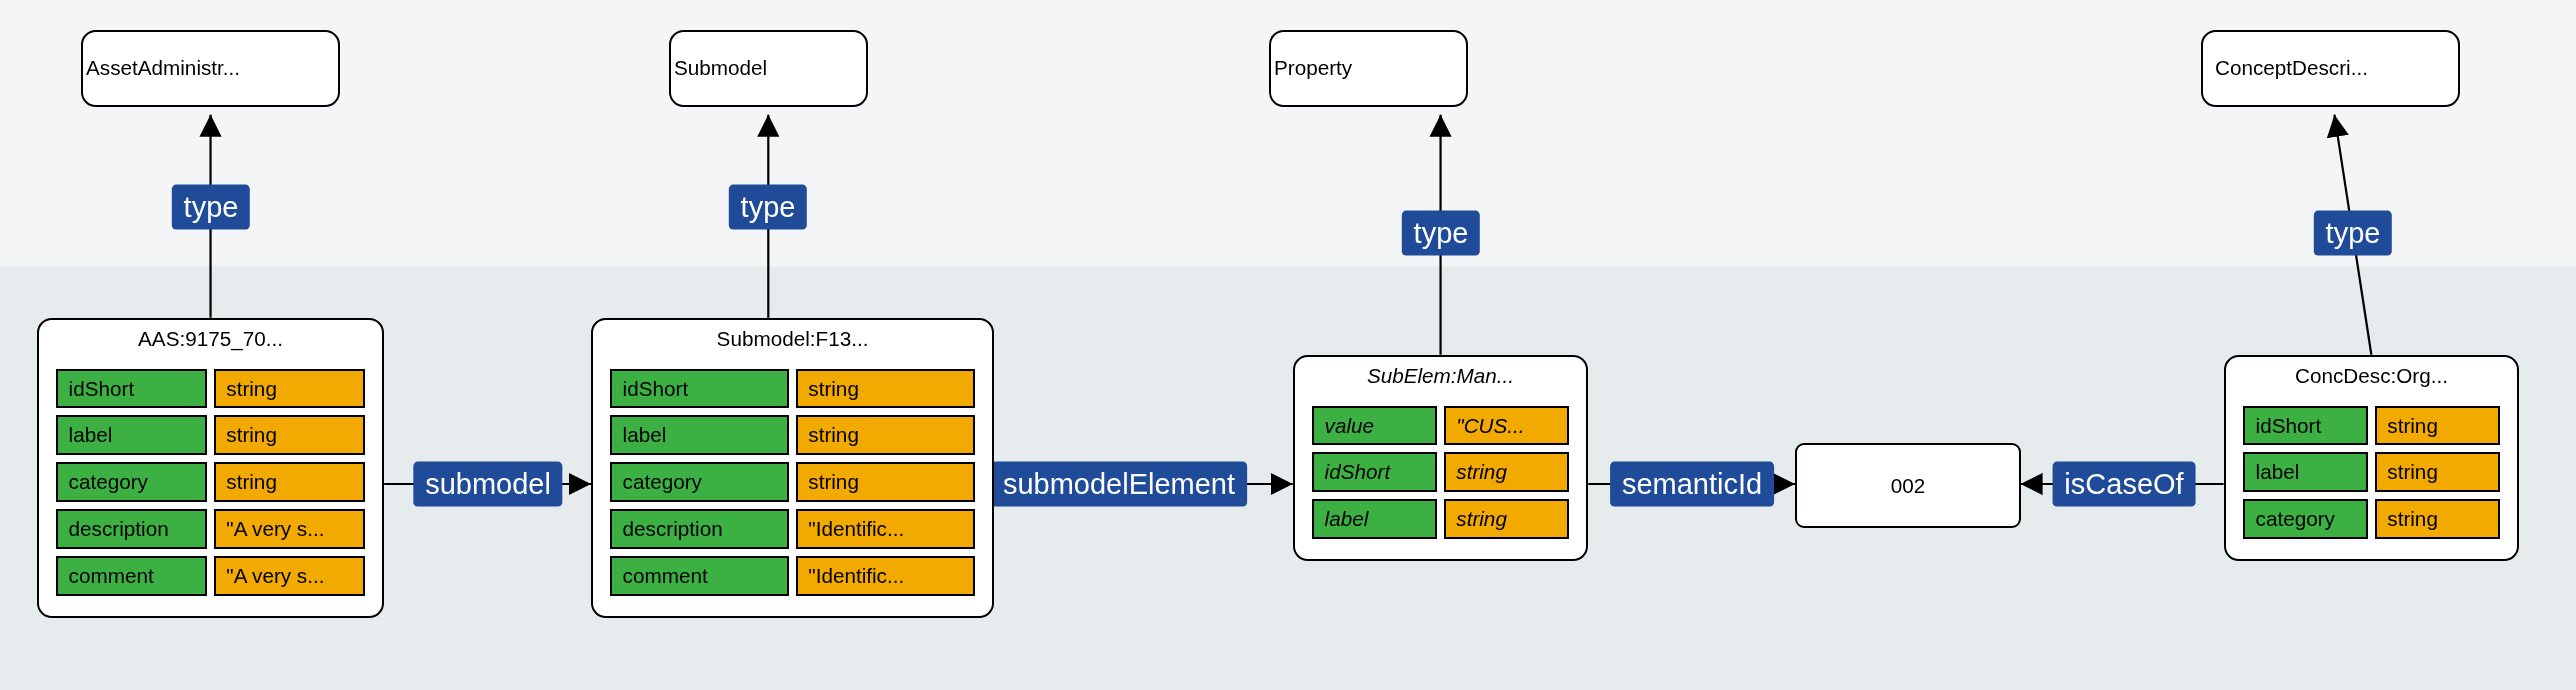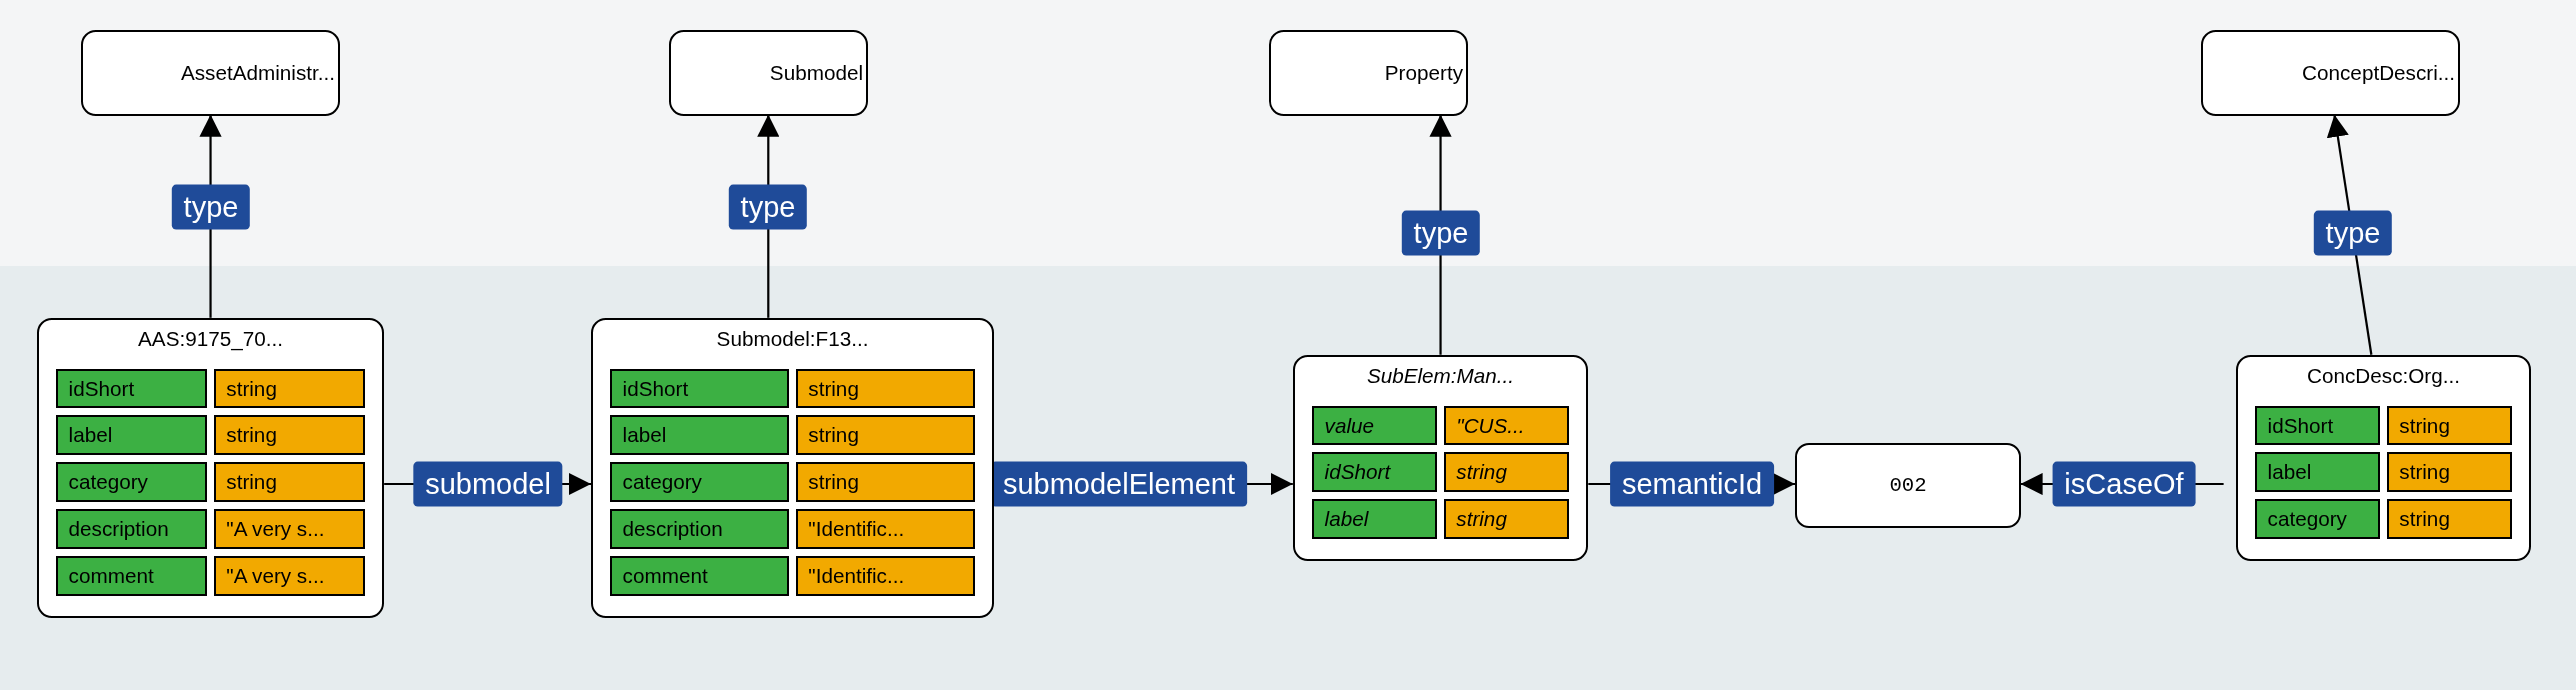--- a/index.html
+++ b/index.html
@@ -27,27 +27,27 @@
         var(--lane1) 0   266px,
         var(--lane2) 266px 691px
       );
     overflow: hidden;
   }
 
   
   .typebox {
     position:absolute;
     top: 29.5px;
-    height: 86px;
+    height: 77px;
     background: #fff;
     border: 2.2px solid #000;
     border-radius: 14.8px;
     display:flex;
     align-items:center;
-    justify-content:flex-end;
+    justify-content:flex-start;
     font-weight: 500;
     box-sizing:border-box;
     padding: 0 3px;
     white-space: nowrap;
     overflow:hidden;
   }
 
   
   .record {
     position:absolute;
@@ -79,26 +79,25 @@
     box-sizing:border-box;
   }
   .record td.k { background: var(--green); width:50%; }
   .record td.v { background: var(--orange); width:50%; }
 
   
   .plain {
     position:absolute;
     background:#fff;
     border:2.2px solid #000;
-    border-radius:14px;
+    border-radius:9px;
     display:flex;
     align-items:center;
     justify-content:center;
     font-weight:500;
-    font-family:Liberation Mono, monospace;
   }
 
   
   .edge-label {
     position:absolute;
     background: var(--blue);
     color: #fff;
     border-radius: 4.4px;
     padding: 5.9px 11.8px;
     font-size: 29px;
@@ -116,21 +115,21 @@
 
   
   #type-aas    { left: 81px;  width: 259px; }
   #type-sub    { left: 669px;  width: 199px; }
   #type-prop   { left: 1269px; width: 199px; }
   #type-conc   { left: 2201px; width: 259px; padding-left: 12px; }
 
   #rec-aas     { left:  37px;  width: 347px; }
   #rec-sub     { left: 591px;  width: 403px; }
   #rec-prop    { left:1293px;  width: 295px; top:355px;font-style:italic; }
-  #rec-conc    { left:2224px;  width: 295px; top:355px;margin-left:12px; }
+  #rec-conc    { left:2224px;  width: 295px; top:355px; }
 
   #node-002    { left:1795px;  top:443px; width:222px; height:81px; }
 
   
   #rec-aas  .record-body{ }
   #rec-sub  .record-body{ }
 </style>
 </head>
 <body>
 

